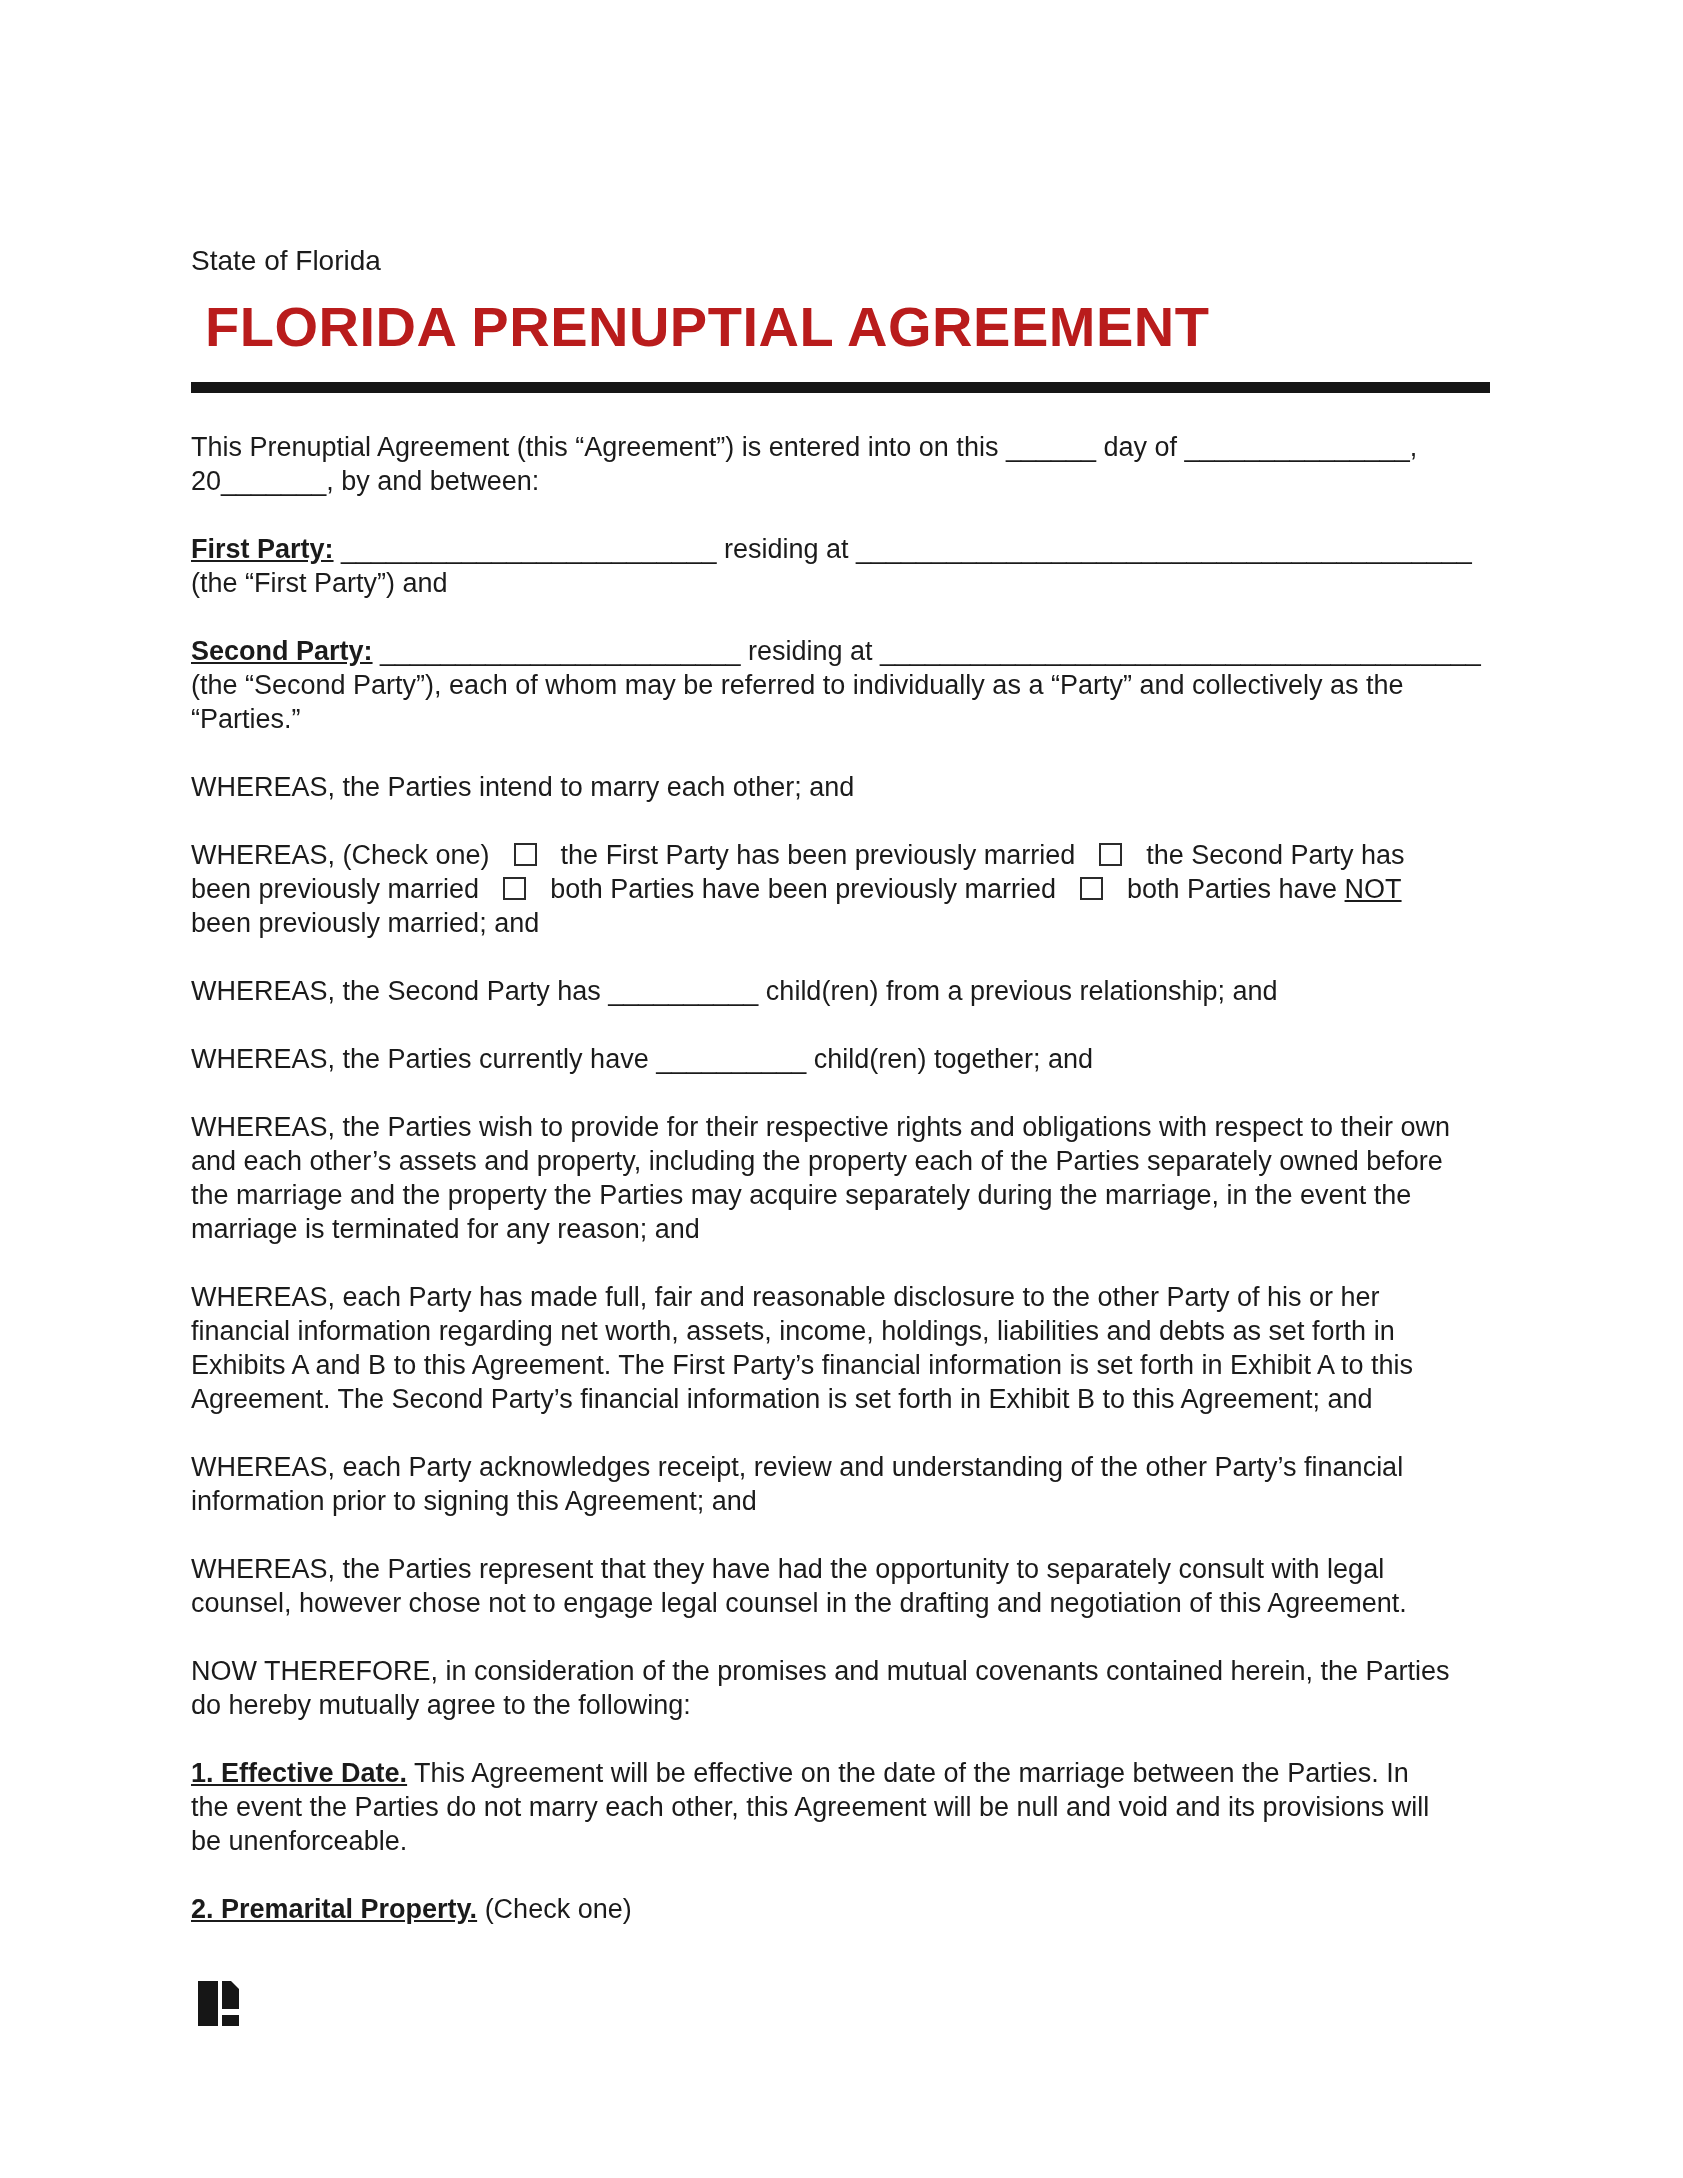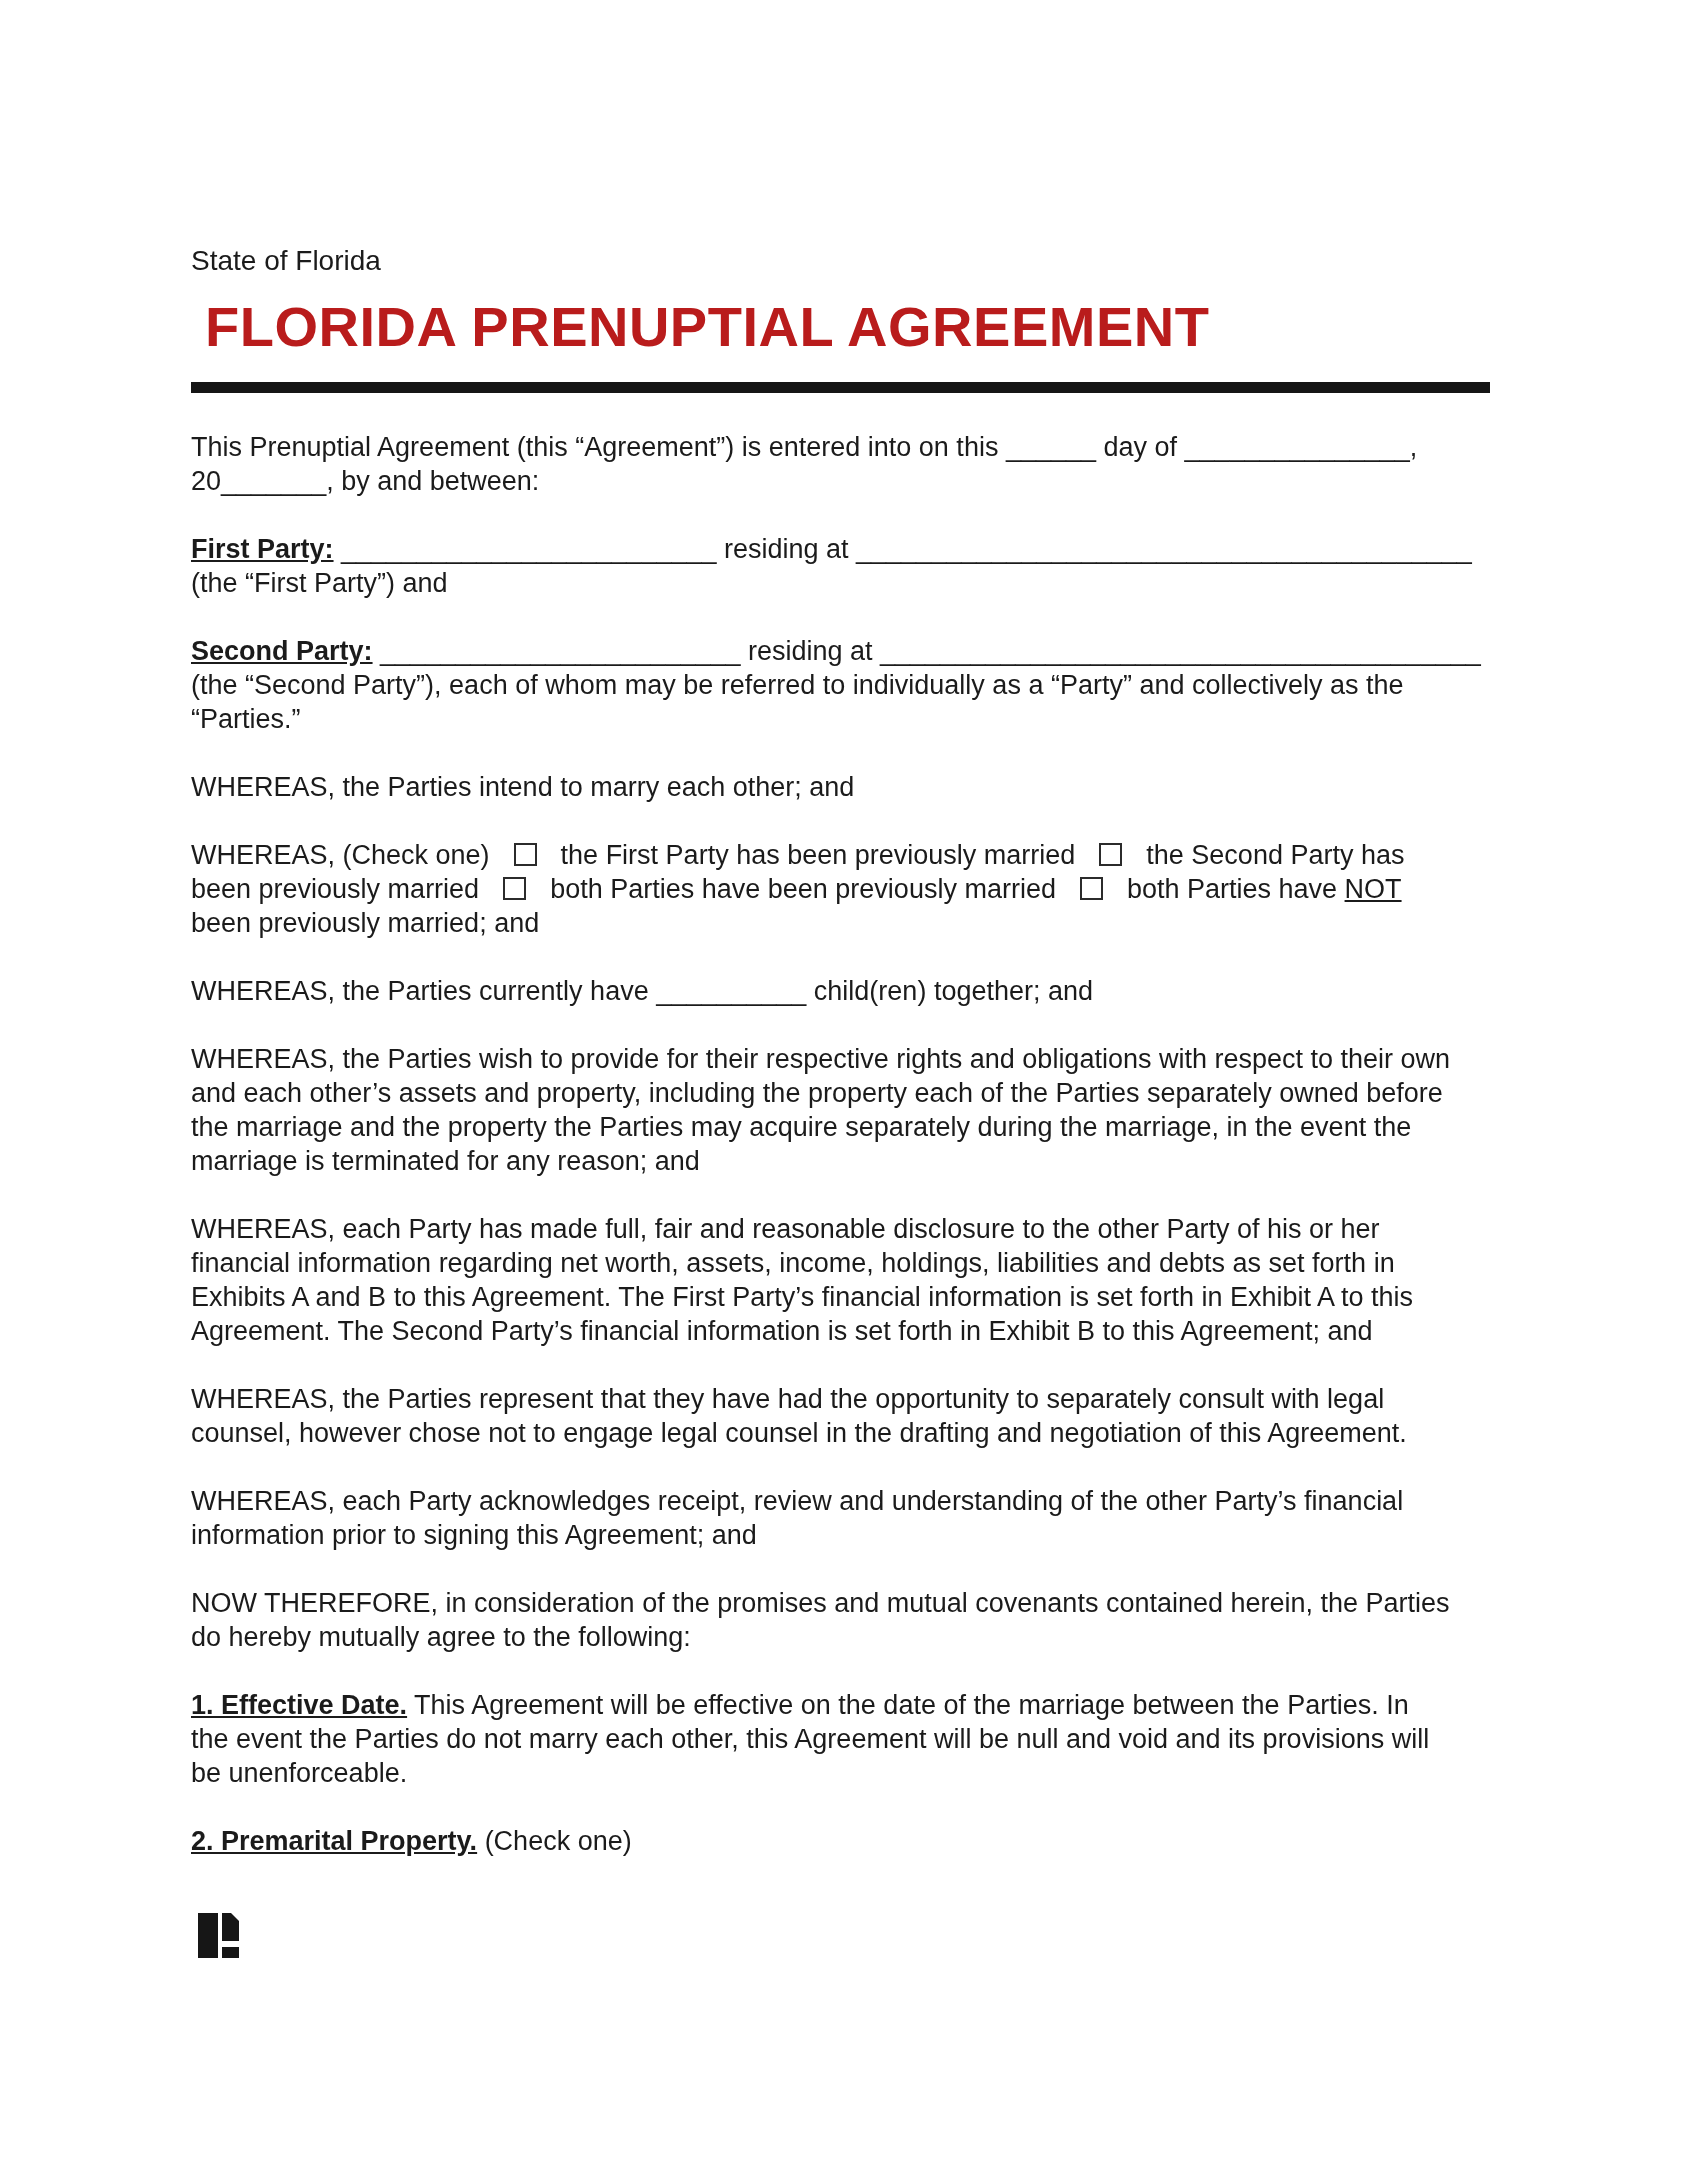--- a/index.html
+++ b/index.html
@@ -45,25 +45,26 @@
 
   <div class="doc-title">FLORIDA PRENUPTIAL AGREEMENT</div>
 
   <div class="title-rule"></div>
 
   <div class="para para-intro"><span>This Prenuptial Agreement (this “Agreement”) is entered into on this </span><span>______</span><span> day of </span><span>_______________</span><span>,</span><br><span>20</span><span>_______</span><span>, by and between:</span></div>
   <div class="para"><span class="b">First Party:</span><span> </span><span>_________________________</span><span> residing at </span><span>_________________________________________</span><br><span>(the “First Party”) and</span></div>
   <div class="para"><span class="b">Second Party:</span><span> </span><span>________________________</span><span> residing at </span><span>________________________________________</span><br><span>(the “Second Party”), each of whom may be referred to individually as a “Party” and collectively as the</span><br><span>“Parties.”</span></div>
   <div class="para"><span>WHEREAS, the Parties intend to marry each other; and</span></div>
   <div class="para"><span>WHEREAS, (Check one)</span><span class="cb"></span><span>the First Party has been previously married</span><span class="cb"></span><span>the Second Party has</span><br><span>been previously married</span><span class="cb"></span><span>both Parties have been previously married</span><span class="cb"></span><span>both Parties have </span><span class="u">NOT</span><br><span>been previously married; and</span></div>
+  <div class="para"><span>WHEREAS, the Second Party has </span><span>__________</span><span> child(ren) from a previous relationship; and</span></div>
   <div class="para"><span>WHEREAS, the Parties currently have </span><span>__________</span><span> child(ren) together; and</span></div>
   <div class="para"><span>WHEREAS, the Parties wish to provide for their respective rights and obligations with respect to their own</span><br><span>and each other’s assets and property, including the property each of the Parties separately owned before</span><br><span>the marriage and the property the Parties may acquire separately during the marriage, in the event the</span><br><span>marriage is terminated for any reason; and</span></div>
   <div class="para"><span>WHEREAS, each Party has made full, fair and reasonable disclosure to the other Party of his or her</span><br><span>financial information regarding net worth, assets, income, holdings, liabilities and debts as set forth in</span><br><span>Exhibits A and B to this Agreement. The First Party’s financial information is set forth in Exhibit A to this</span><br><span>Agreement. The Second Party’s financial information is set forth in Exhibit B to this Agreement; and</span></div>
+  <div class="para"><span>WHEREAS, each Party acknowledges receipt, review and understanding of the other Party’s financial</span><br><span>information prior to signing this Agreement; and</span></div>
   <div class="para"><span>WHEREAS, the Parties represent that they have had the opportunity to separately consult with legal</span><br><span>counsel, however chose not to engage legal counsel in the drafting and negotiation of this Agreement.</span></div>
-  <div class="para"><span>WHEREAS, each Party acknowledges receipt, review and understanding of the other Party’s financial</span><br><span>information prior to signing this Agreement; and</span></div>
   <div class="para"><span>NOW THEREFORE, in consideration of the promises and mutual covenants contained herein, the Parties</span><br><span>do hereby mutually agree to the following:</span></div>
   <div class="para"><span class="b">1. Effective Date.</span><span> This Agreement will be effective on the date of the marriage between the Parties. In</span><br><span>the event the Parties do not marry each other, this Agreement will be null and void and its provisions will</span><br><span>be unenforceable.</span></div>
   <div class="para"><span class="b">2. Premarital Property.</span><span> (Check one)</span></div>
 
   <div class="logo-wrap">
     <svg width="42" height="45" viewBox="0 0 42 45" aria-hidden="true">
       <rect x="0" y="0" width="20" height="45" fill="#161616"></rect>
       <polygon points="24,0 33,0 41,8 41,28 24,28" fill="#161616"></polygon>
       <rect x="24" y="34" width="17" height="11" fill="#161616"></rect>
     </svg>

